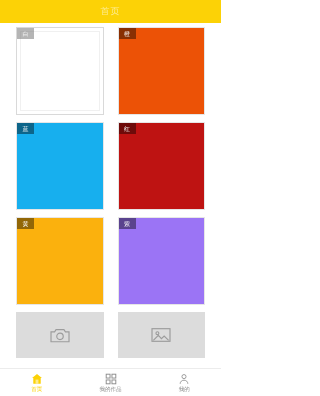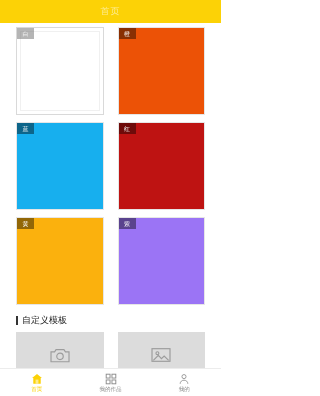--- a/index.html
+++ b/index.html
@@ -219,24 +219,20 @@
           <div class="card-badge">红</div>
         </div>
         <div class="card" style="background: rgb(251, 177, 13);">
           <div class="card-badge">黄</div>
         </div>
         <div class="card" style="background: rgb(155, 116, 245);">
           <div class="card-badge">紫</div>
         </div>
       </div>
 
-    <div class="section">
-      <span class="section-accent"></span>
-      <span class="section-title">自定义模板</span>
-    </div>
 
     <div class="slots" id="custom-slots">
         <div class="slot">
           <span>
             <svg width="22" height="18" viewBox="0 0 24 20" fill="none" stroke="#9c9c9c" stroke-width="1.3">
               <path d="M2 6.5h4l1.6-2.4h8.8L18 6.5h4v11H2z"></path>
               <circle cx="12" cy="11.5" r="3.6"></circle>
             </svg>
           </span>
         </div>

